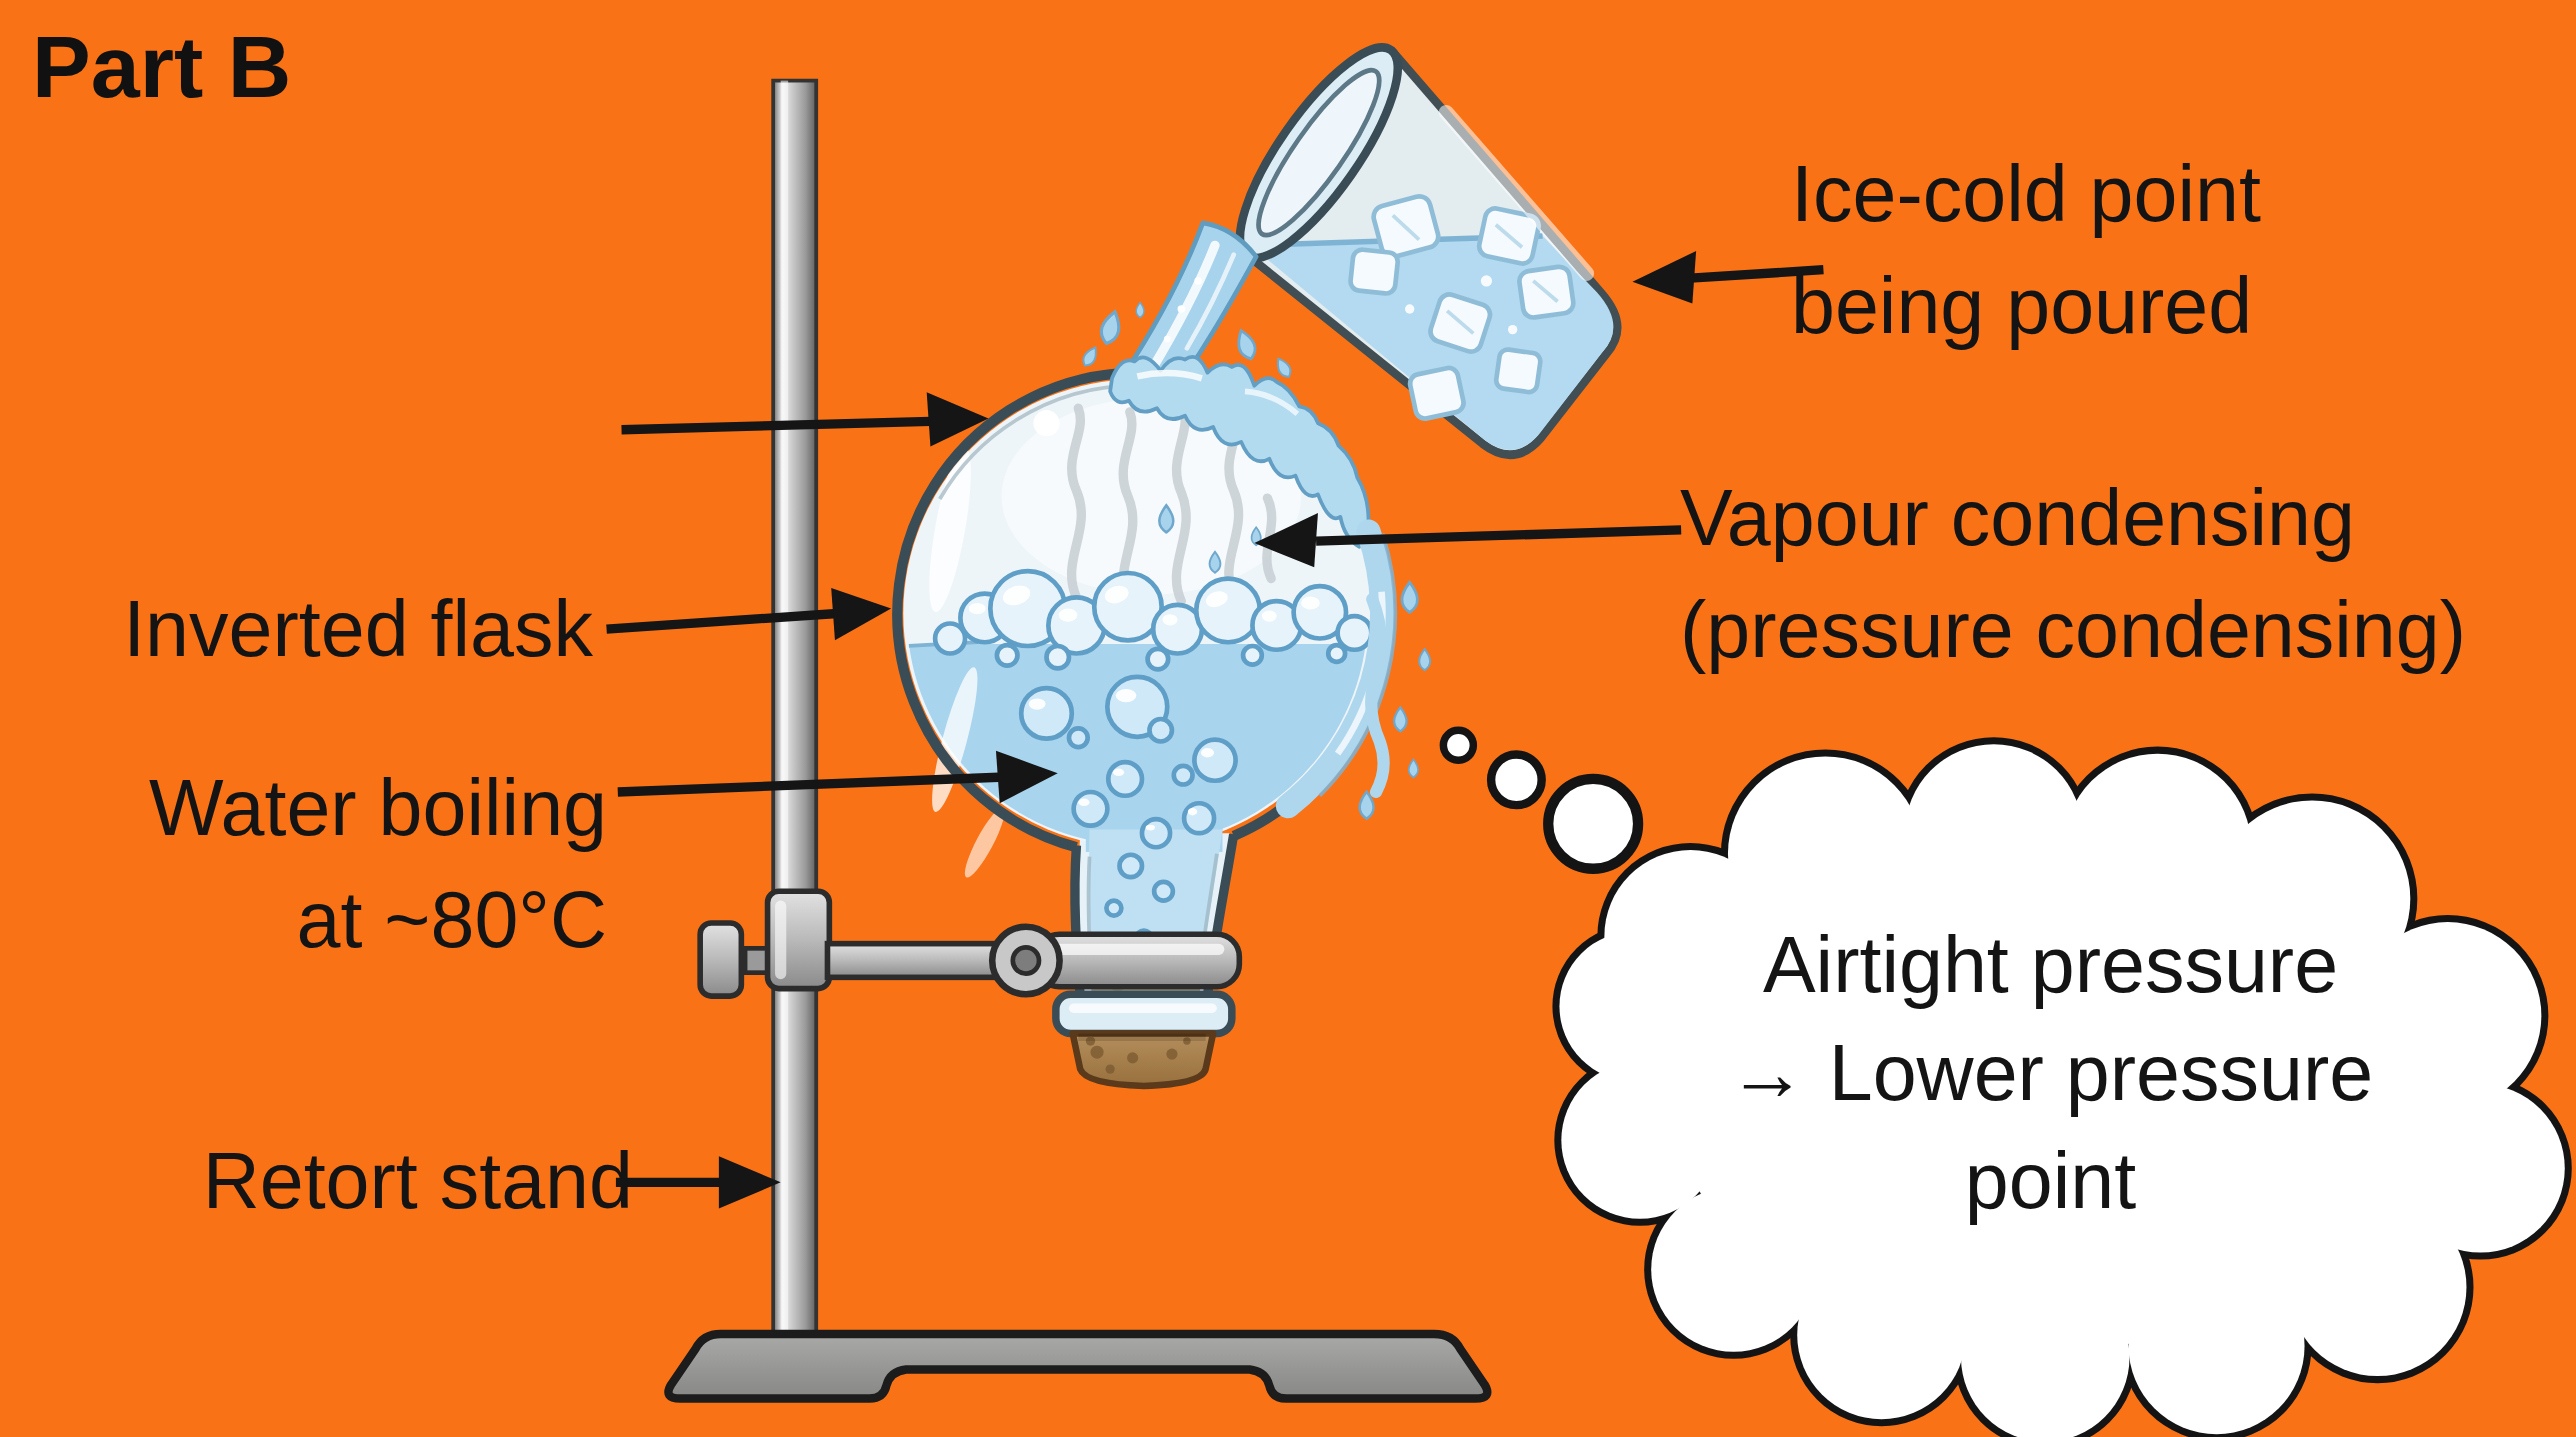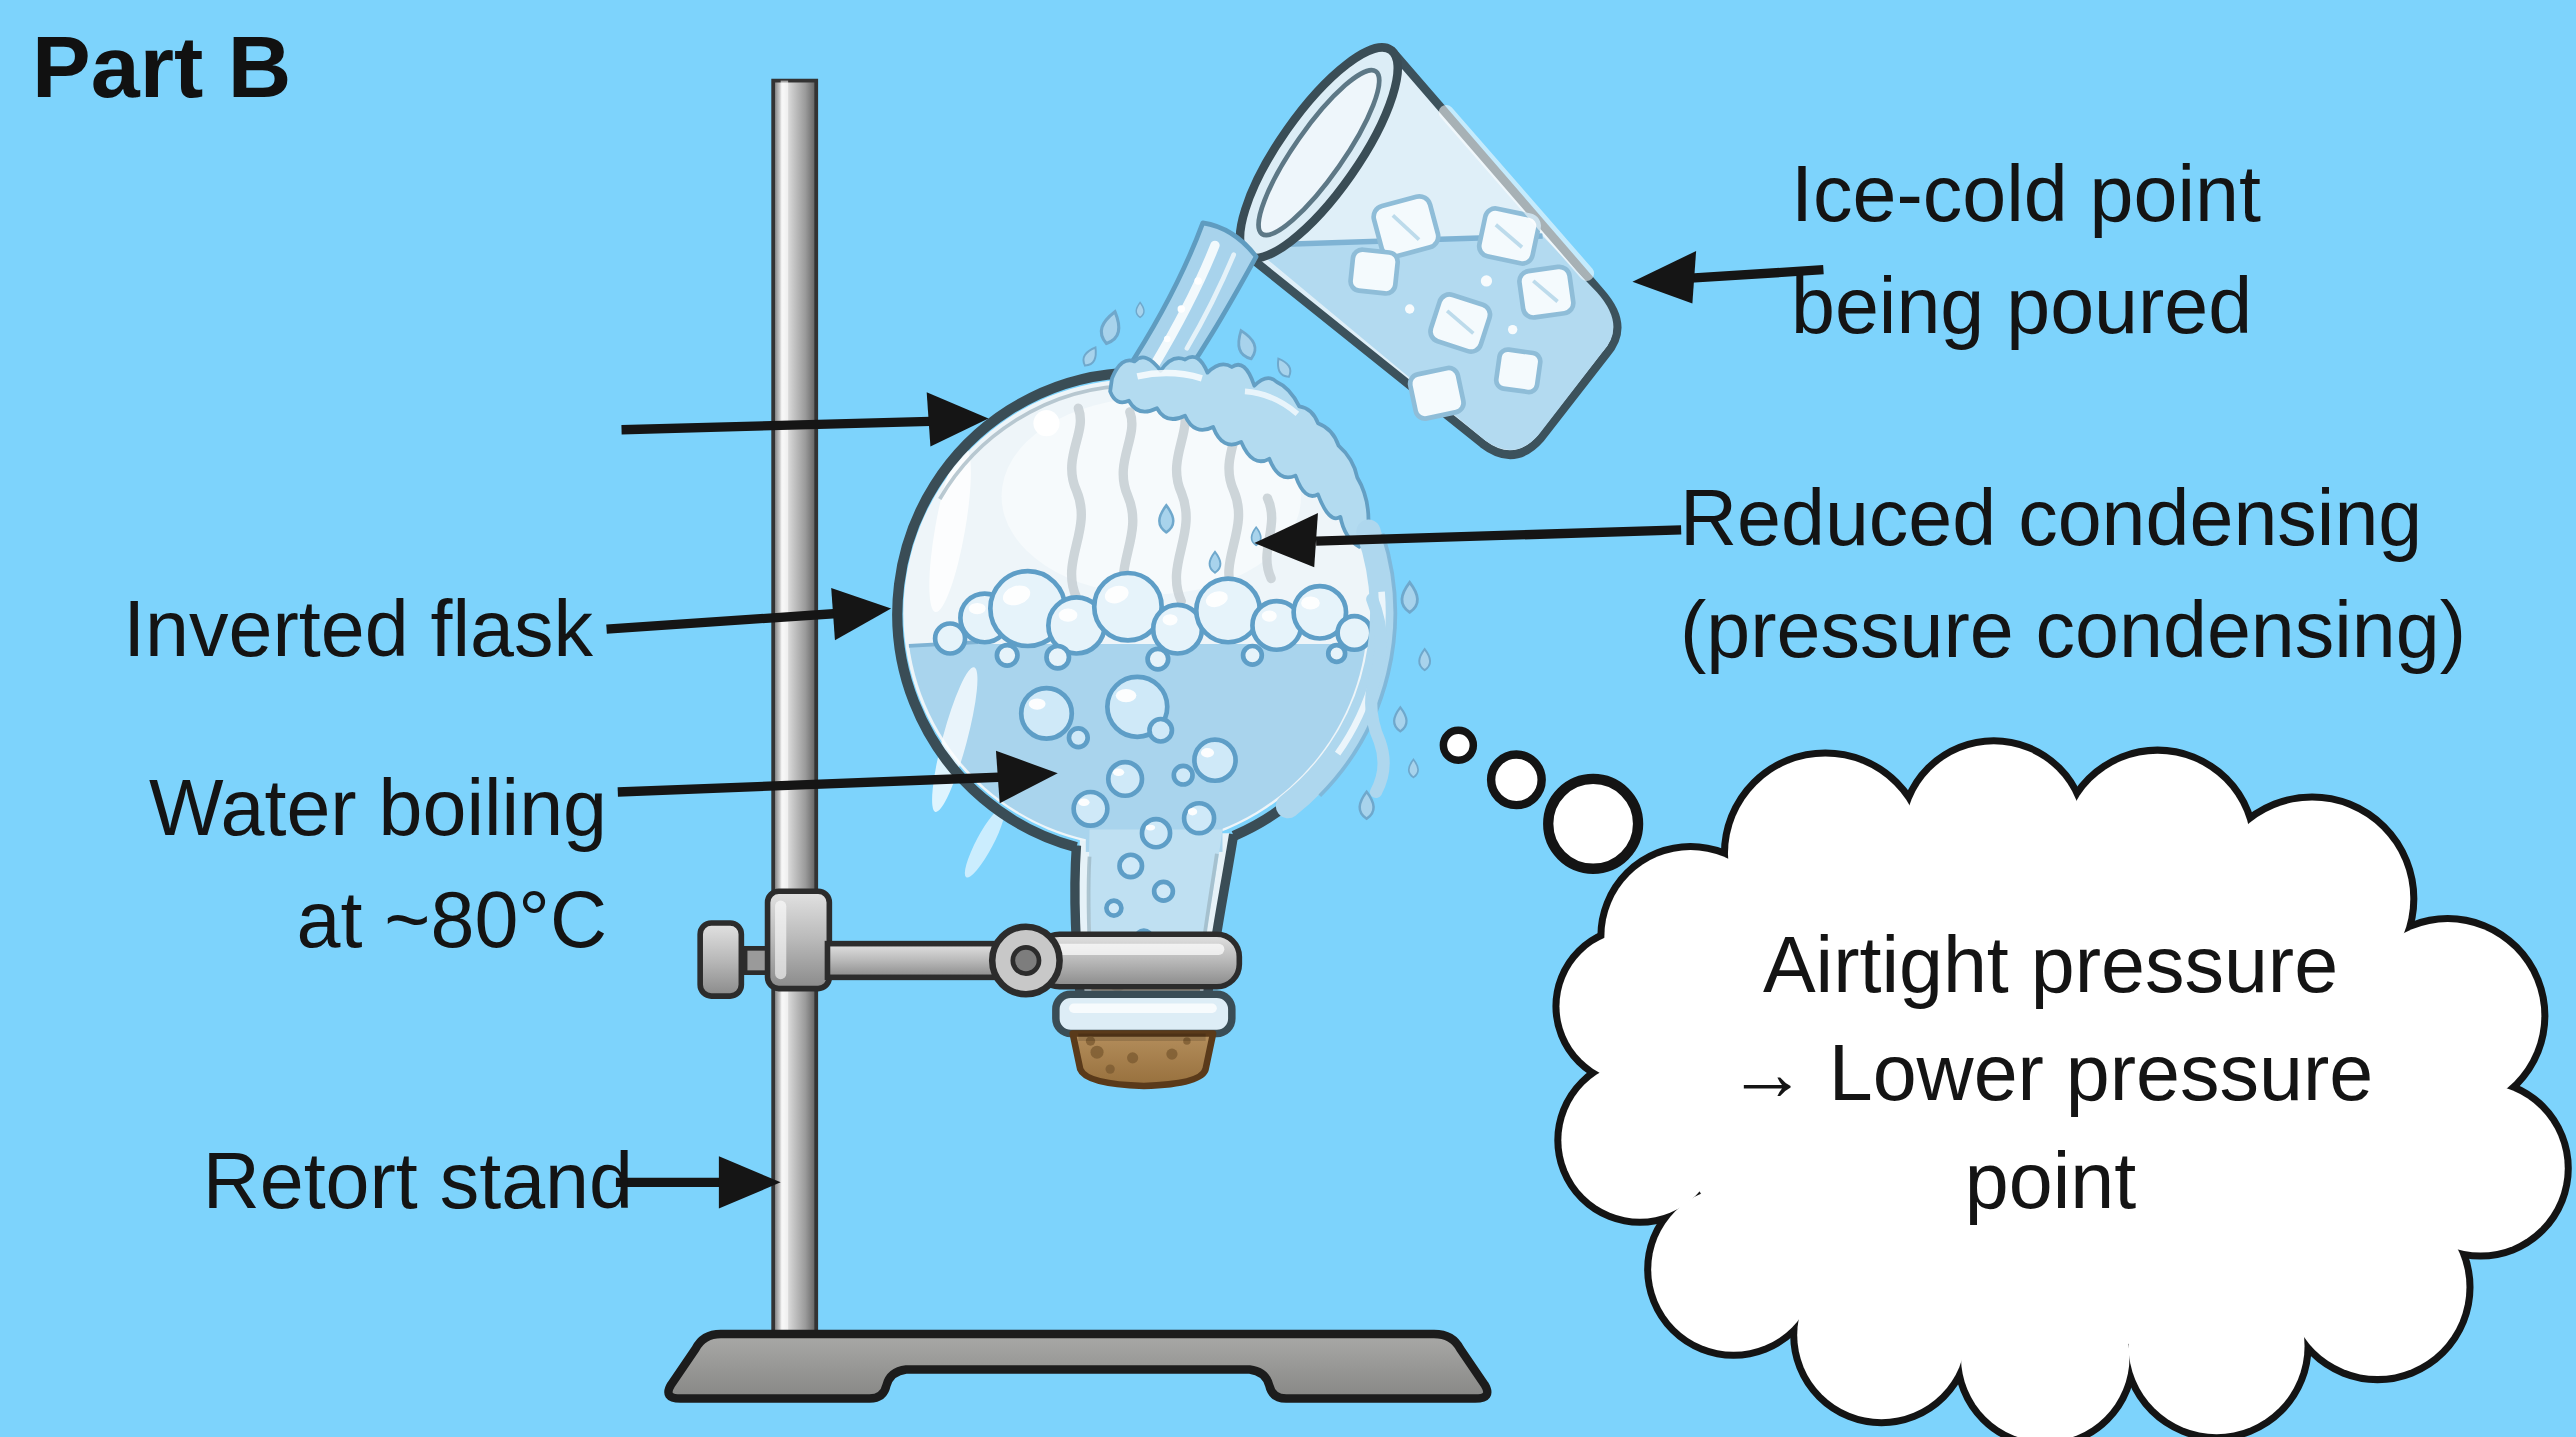--- a/index.html
+++ b/index.html
@@ -1,18 +1,18 @@
 <!DOCTYPE html>
 <html style="font-size:15px"><head>
 <meta charset="utf-8">
 <style>
   html,body{margin:0;padding:0;background:#e8e8e8;}
   .stage{
     position:relative;width:2576px;height:1438px;overflow:hidden;
-    background:#7dd3fc;
+    background:#f97316;
     font-family:"Liberation Sans","DejaVu Sans",sans-serif;
     color:#141414;
   }
   .art{position:absolute;left:0;top:0;width:2576px;height:1438px;}
   .lbl{
     position:absolute;font-size:79px;line-height:112px;white-space:nowrap;
     color:#141414;letter-spacing:0;
   }
   .lbl-r{text-align:right;}
   .lbl-c{text-align:center;}
@@ -336,21 +336,21 @@
 <div class="lbl lbl-r" style="left:0;width:595px;top:1125px;padding-left:38px;">
   <span>Retort stand</span>
 </div>
 
 <div class="lbl" style="left:1791px;top:138px;">
   <span>Ice-cold point</span>
   <span>being poured</span>
 </div>
 
 <div class="lbl" style="left:1680px;top:462px;">
-  <span>Reduced condensing</span>
+  <span>Vapour condensing</span>
   <span>(pressure condensing)</span>
 </div>
 
 <div class="lbl lbl-c" style="left:1615px;width:871px;top:911px;line-height:108px;">
   <span>Airtight pressure</span>
   <span>→ Lower pressure</span>
   <span>point</span>
 </div>
 
 </div>

